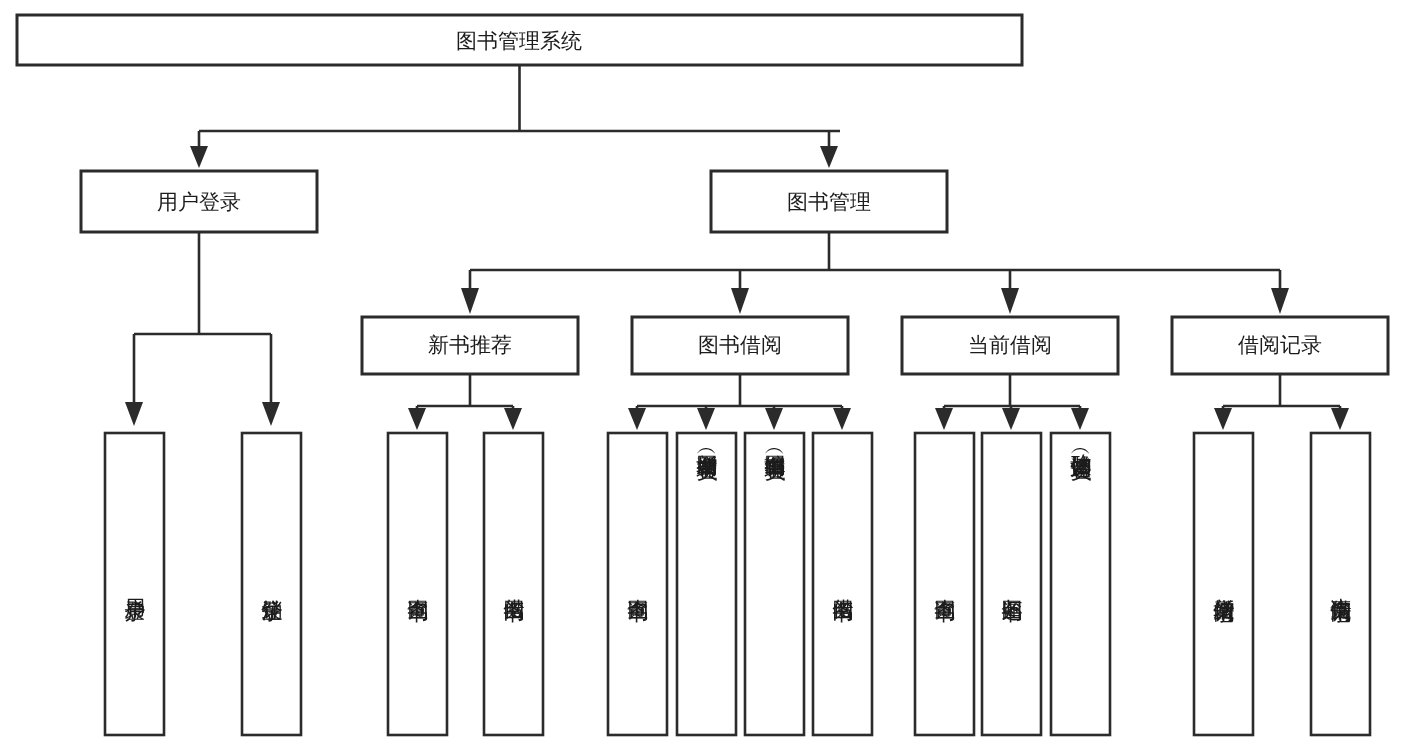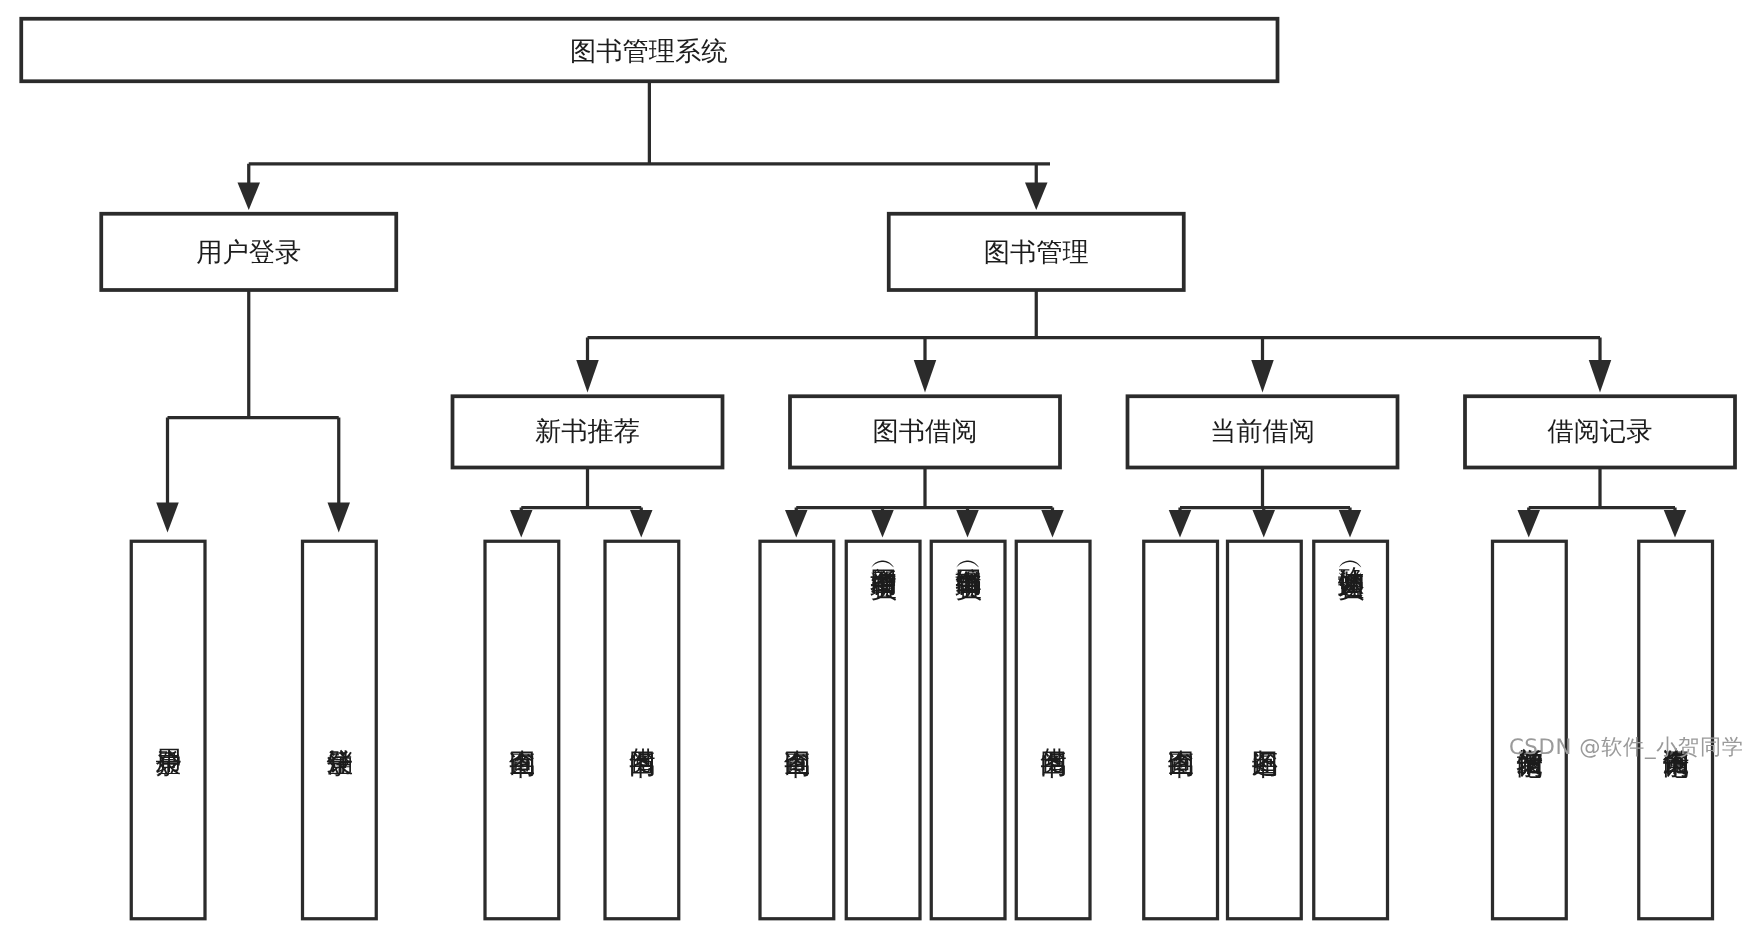--- a/index.html
+++ b/index.html
@@ -277,15 +277,14 @@
   <div class="v-label-wrap" style="left:1051px; top:437px; width:59px; height:302px; align-items:flex-start;">
     <span class="v-label">确认归还（管理员）</span>
   </div>
   <div class="v-label-wrap" style="left:1194px; top:433px; width:59px; height:302px;">
     <span class="v-label">新增借阅记录</span>
   </div>
   <div class="v-label-wrap" style="left:1311px; top:433px; width:59px; height:302px;">
     <span class="v-label">查询借阅记录</span>
   </div>
 
-  <div class="watermark">CSDN @软件_小贺同学</div>
 
 </div>
 
 </body></html>

